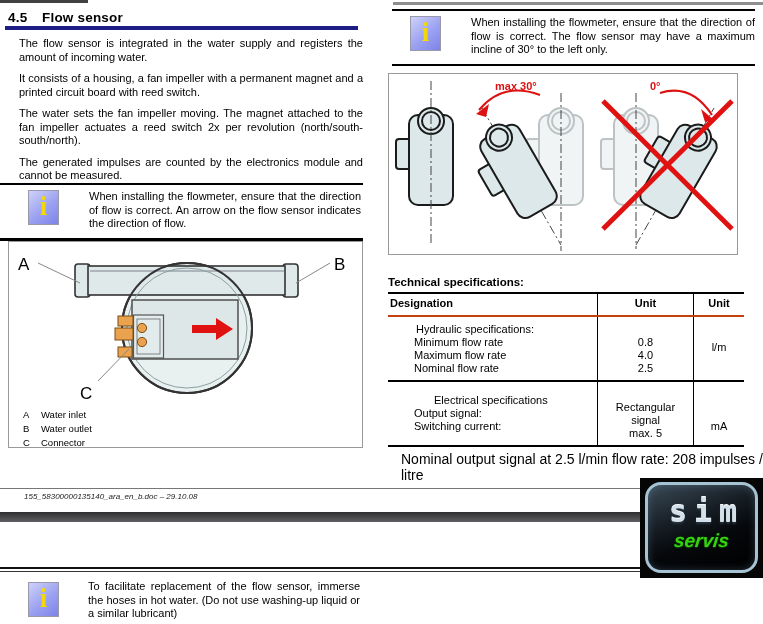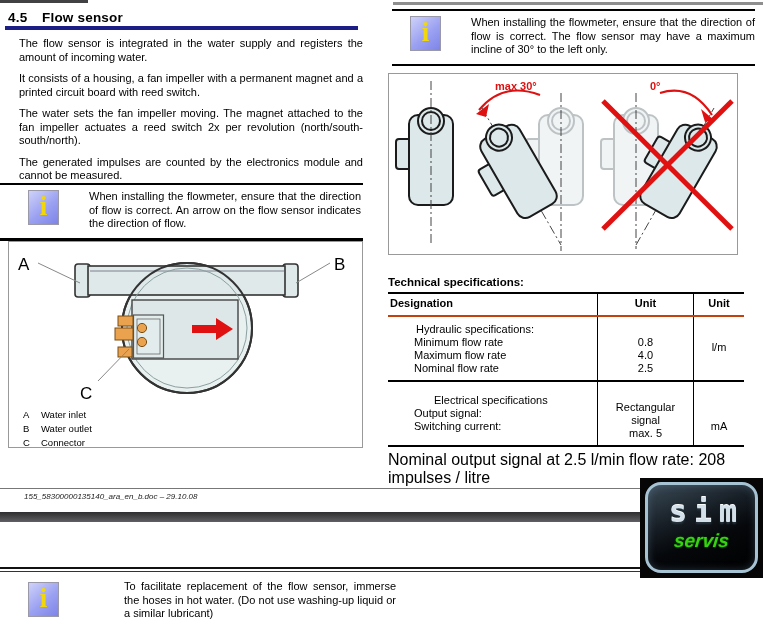--- a/index.html
+++ b/index.html
@@ -26,21 +26,21 @@
   .spec-row{display:flex;}
   .spec-row.hdr{border-bottom:2px solid #c2410c;font-weight:bold;}
   .spec-row.r1{border-bottom:2px solid #000;}
   .cd{width:209px;box-sizing:border-box;padding:3px 4px 5px 2px;}
   .cv{width:96px;box-sizing:border-box;border-left:1.5px solid #000;text-align:center;padding:3px 0 5px;}
   .cu{width:51px;box-sizing:border-box;border-left:1.5px solid #000;text-align:center;padding:3px 0 5px;
       display:flex;flex-direction:column;align-items:center;}
   .cu.mid{justify-content:center;}
   .cu.bot{justify-content:flex-end;}
   .ind{padding-left:24px;}
-  .nominal{font-size:16px;}
+  .nominal{font-size:14px;margin-left:13px;}
   .dashdot{stroke:#444;stroke-width:1;stroke-dasharray:9 3 2 3;fill:none;}
   .redline{stroke:#dd1111;stroke-width:2;fill:none;}
   .redX{stroke:#e01111;stroke-width:5;}
   .redtext{fill:#dd1111;font-size:11px;font-weight:bold;}
   .solid{fill:#dce8ea;stroke:#1b1b1b;stroke-width:2;}
   .ghost{fill:#f0f4f5;stroke:#bdc3c5;stroke-width:2;}
   svg text{font-family:"Liberation Sans",sans-serif;}
   
   #logo{left:640px;top:478px;width:123px;height:100px;background:#060606;}
   #logo-frame{position:absolute;left:5px;top:4px;right:5px;bottom:5px;border:3px solid #a6c3d3;
@@ -118,21 +118,21 @@
     </g>
   </svg>
 
   <div class="abs" style="left:0;top:488px;width:640px;border-top:1px solid #777;"></div>
   <div class="abs footer-note" style="left:24px;top:492px;font-style:italic;">155_58300000135140_ara_en_b.doc – 29.10.08</div>
   <div class="abs darkbar" style="left:0;top:512px;width:763px;height:10px;"></div>
 
   <div class="abs" style="left:0;top:567px;width:640px;border-top:2px solid #111;"></div>
   <div class="abs" style="left:0;top:571px;width:640px;border-top:1px solid #333;"></div>
   <div class="abs info-icon" style="left:28px;top:582px;"><span>i</span></div>
-  <div class="abs note-text" style="left:88px;top:580px;width:272px;margin-left:36px;">To facilitate replacement of the flow sensor, immerse the hoses in hot water. (Do not use washing-up liquid or a similar lubricant)</div>
+  <div class="abs note-text" style="left:88px;top:580px;width:272px;">To facilitate replacement of the flow sensor, immerse the hoses in hot water. (Do not use washing-up liquid or a similar lubricant)</div>
 
   <div class="abs note-box" style="left:392px;top:9px;width:363px;border-top:2px solid #000;border-bottom:2px solid #000;padding:5px 0 7px;">
     <div class="info-icon" style="margin-left:18px;"><span>i</span></div>
     <div class="note-text" style="margin-left:30px;width:285px;">When installing the flowmeter, ensure that the direction of flow is correct. The flow sensor may have a maximum incline of 30° to the left only.</div>
   </div>
 
   <svg class="abs diagram-box" style="left:388px;top:73px;" width="350" height="182" viewBox="0 0 350 182" xmlns="http://www.w3.org/2000/svg">
     <rect x="0.5" y="0.5" width="349" height="181" fill="#ffffff" stroke="#999"></rect>
     <defs>
       <g id="sensorshape">

